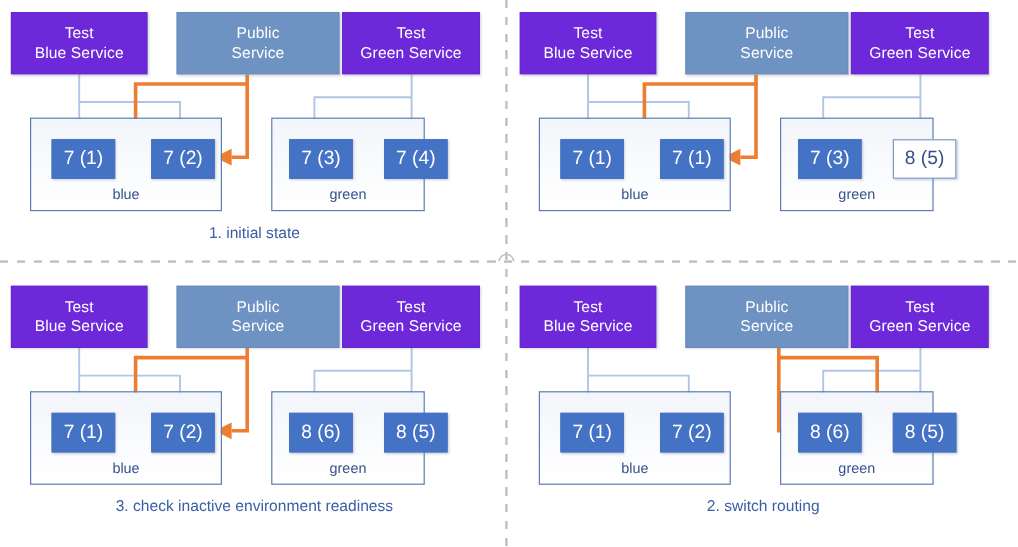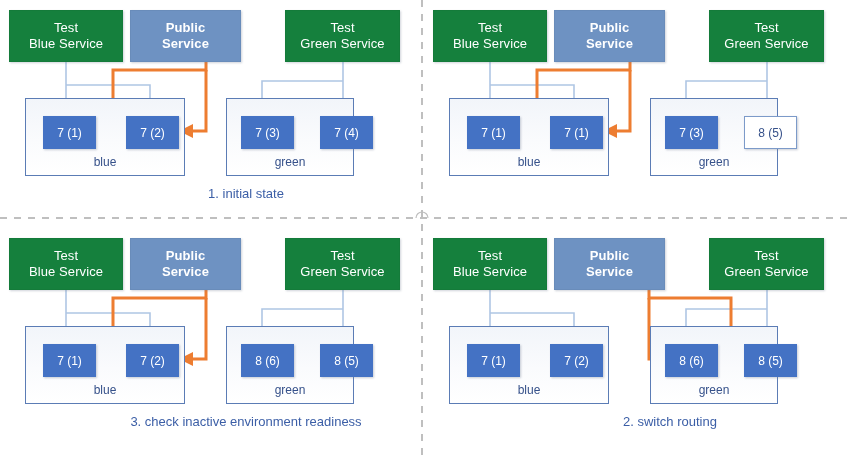--- a/index.html
+++ b/index.html
@@ -21,26 +21,26 @@
     box-sizing:border-box;
     color:#ffffff;
     display:flex;align-items:center;justify-content:center;
     text-align:center;
     font-size:13px;
     line-height:16px;
     letter-spacing:.1px;
     border:1px solid rgba(0,0,0,.04);
     box-shadow:1px 1px 2px rgba(120,130,150,.35);
   }
-  .svc.light{background:#15803d;}
+  .svc.light{background:#6d28d9;}
   .svc.dark{background:#6E92C2;}
   .svc .l2{display:block;text-align:center;}
 
   .svc-blue  {left:9px; top:10px; width:114px;height:52px;}
-  .svc-public{left:130px;top:10px; width:111px;height:52px;font-weight:bold;}
+  .svc-public{left:147px;top:10px; width:136px;height:52px;}
   .svc-green {left:285px;top:10px; width:115px;height:52px;}
 
   
   .env{
     position:absolute;
     box-sizing:border-box;
     background:linear-gradient(180deg,#F2F5FA 0%,#FAFBFD 55%,#FFFFFF 100%);
     border:1px solid #5B7CB5;
   }
   .env-blue {left:25px; top:98px; width:160px;height:78px;}
@@ -49,35 +49,35 @@
     position:absolute;left:0;right:0;bottom:6px;
     text-align:center;font-size:12px;color:#36518A;
   }
 
   
   .inst{
     position:absolute;
     box-sizing:border-box;
     width:53px;height:33px;
     display:flex;align-items:center;justify-content:center;
-    font-size:12px;
+    font-size:16px;
     box-shadow:1px 1px 2px rgba(120,130,150,.40);
   }
   .inst.filled{background:#4472C4;color:#ffffff;border:1px solid #4472C4;}
   .inst.hollow{background:#ffffff;color:#36518A;border:1px solid #7C9AC9;}
 
   .slotA{left:17px;top:17px;}
   .slotB{left:100px;top:17px;}
   .gslotA{left:14px;top:17px;}
   .gslotB{left:93px;top:17px;}
 
   
   .caption{
     position:absolute;left:0;width:424px;top:186px;
-    text-align:center;font-size:13px;color:#3B5EA6;margin-left:34px;
+    text-align:center;font-size:13px;color:#3B5EA6;
   }
 
   
   .wires{position:absolute;left:0;top:0;width:424px;height:228px;overflow:visible;}
 
   
   .divider{position:absolute;background:transparent;}
   #divV{left:421px;top:0;width:2px;height:456px;
         background-image:repeating-linear-gradient(to bottom,#BFBFBF 0 7px,transparent 7px 14px);}
   #divH{left:0;top:217px;width:848px;height:2px;

